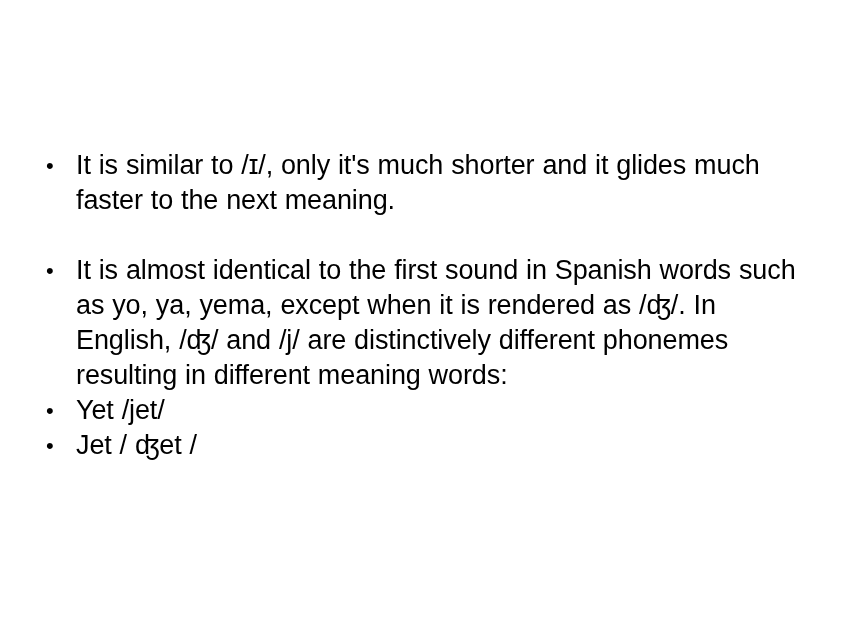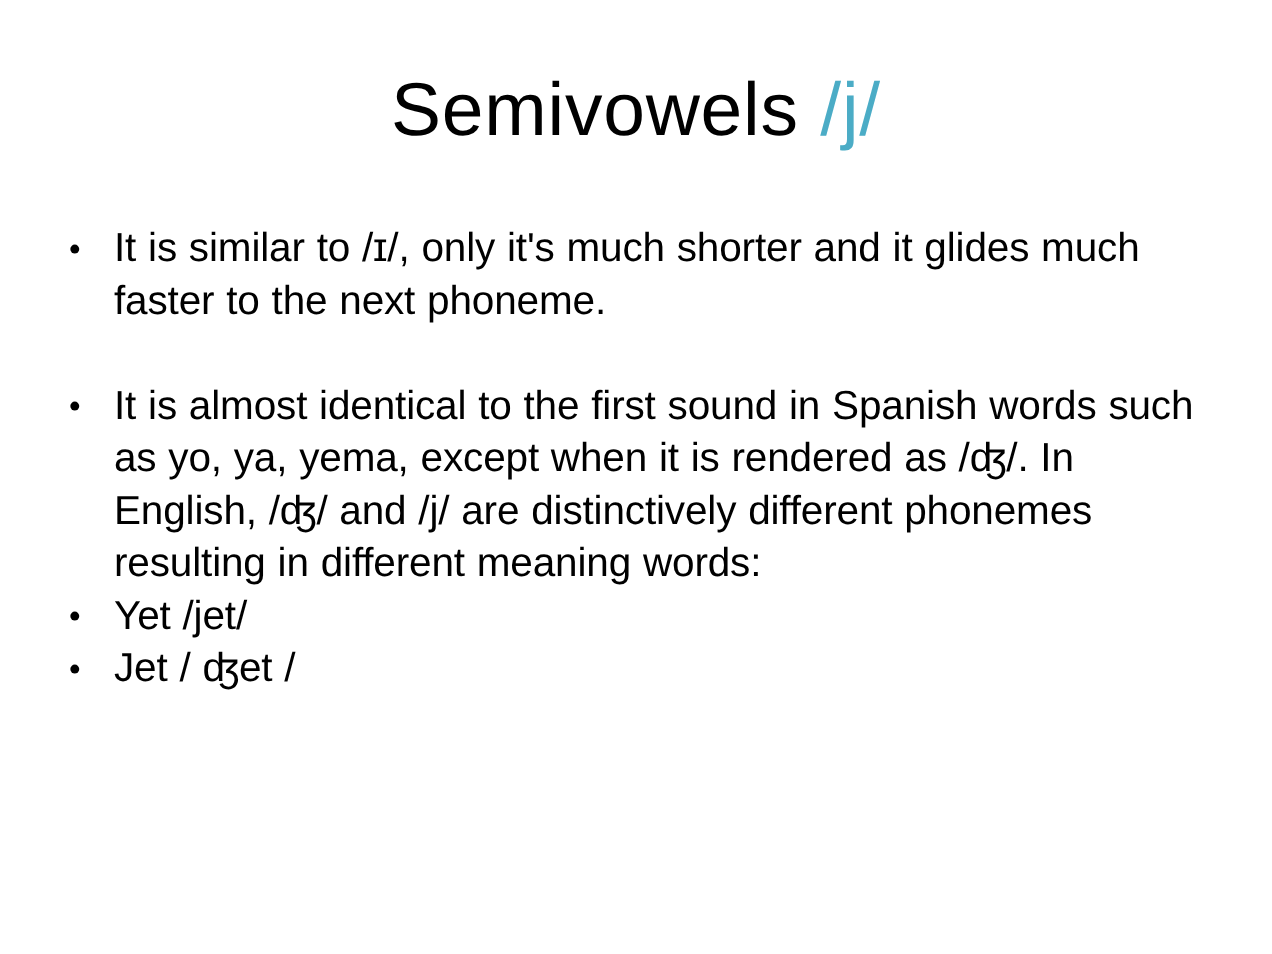--- a/index.html
+++ b/index.html
@@ -83,29 +83,26 @@
     flex: 1 1 auto;
     letter-spacing: -0.1px;
     word-spacing: 0.5px;
   }
 </style>
 </head>
 <body>
 
 <div class="slide">
 
-  <div class="slide-title">
-    <span class="title-main">Semivowels </span><span class="title-phoneme">/j/</span>
-  </div>
 
   <div class="body-block">
 
     <div class="bullet-row">
       <span class="bullet-mark">•</span>
-      <span class="bullet-text">It is similar to /ɪ/, only it's much shorter and it glides much faster to the next phoneme.</span>
+      <span class="bullet-text">It is similar to /ɪ/, only it's much shorter and it glides much faster to the next meaning.</span>
     </div>
 
     <div class="bullet-row spaced">
       <span class="bullet-mark">•</span>
       <span class="bullet-text">It is almost identical to the first sound in Spanish words such as yo, ya, yema, except when it is rendered as /ʤ/. In English, /ʤ/ and /j/ are distinctively different phonemes resulting in different meaning words:</span>
     </div>
 
     <div class="bullet-row">
       <span class="bullet-mark">•</span>
       <span class="bullet-text">Yet /jet/</span>

